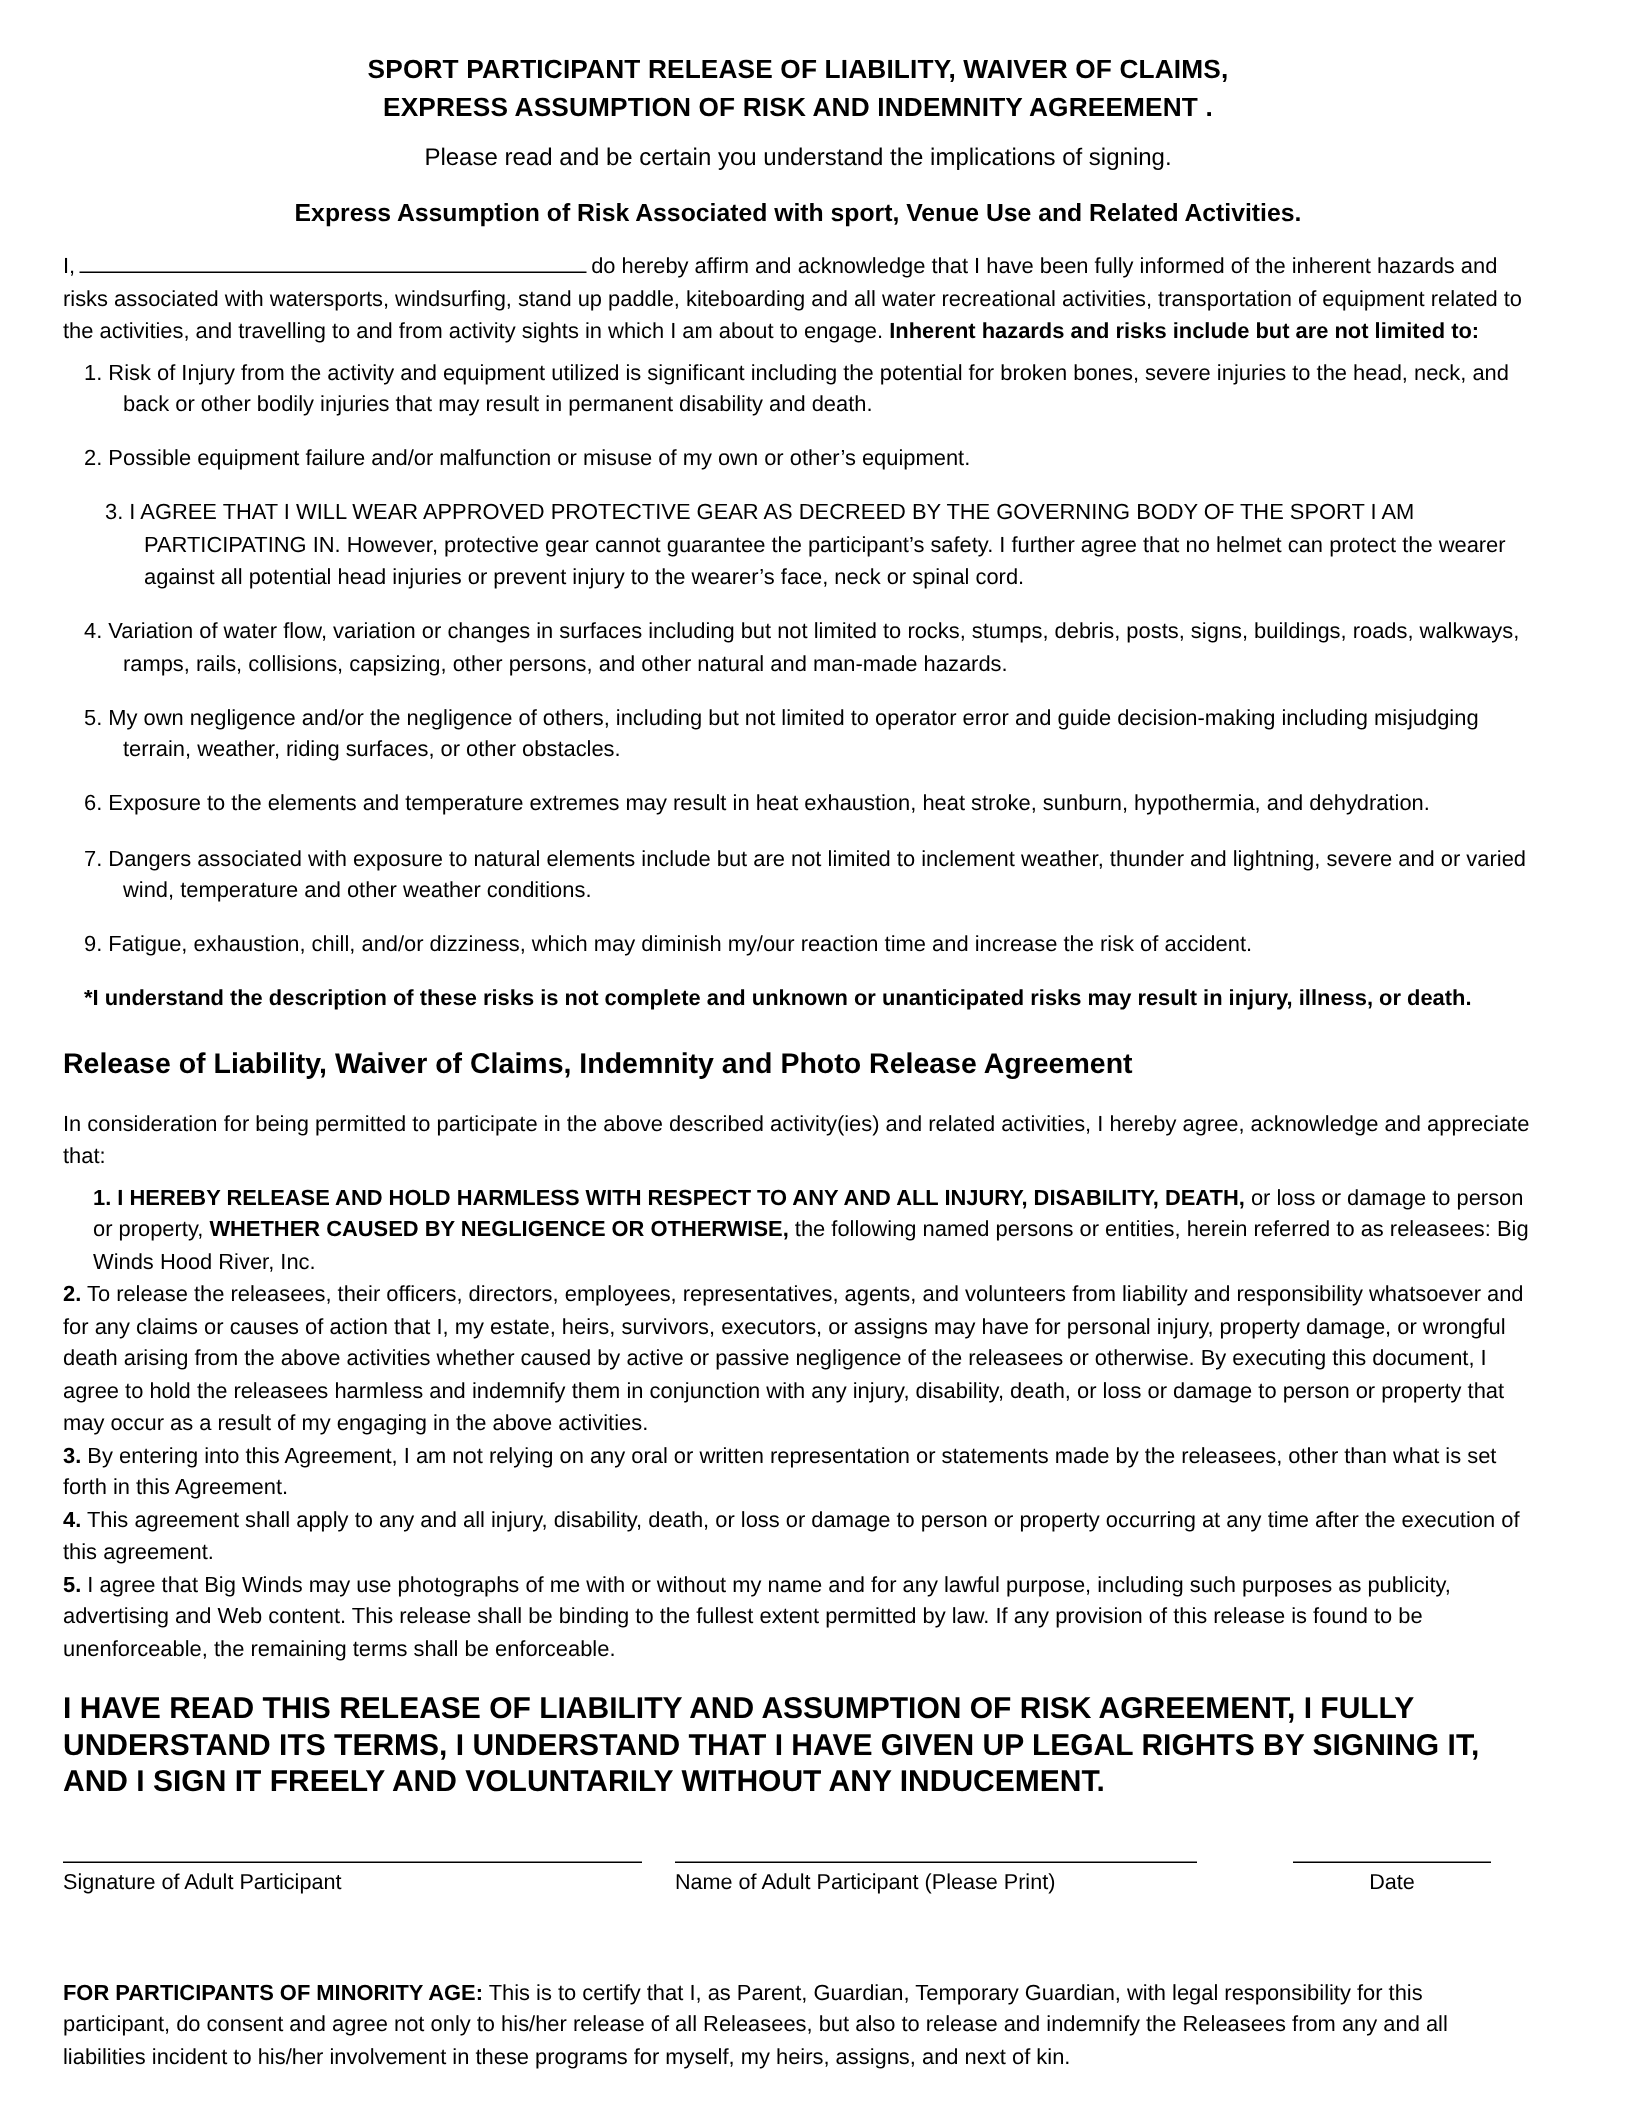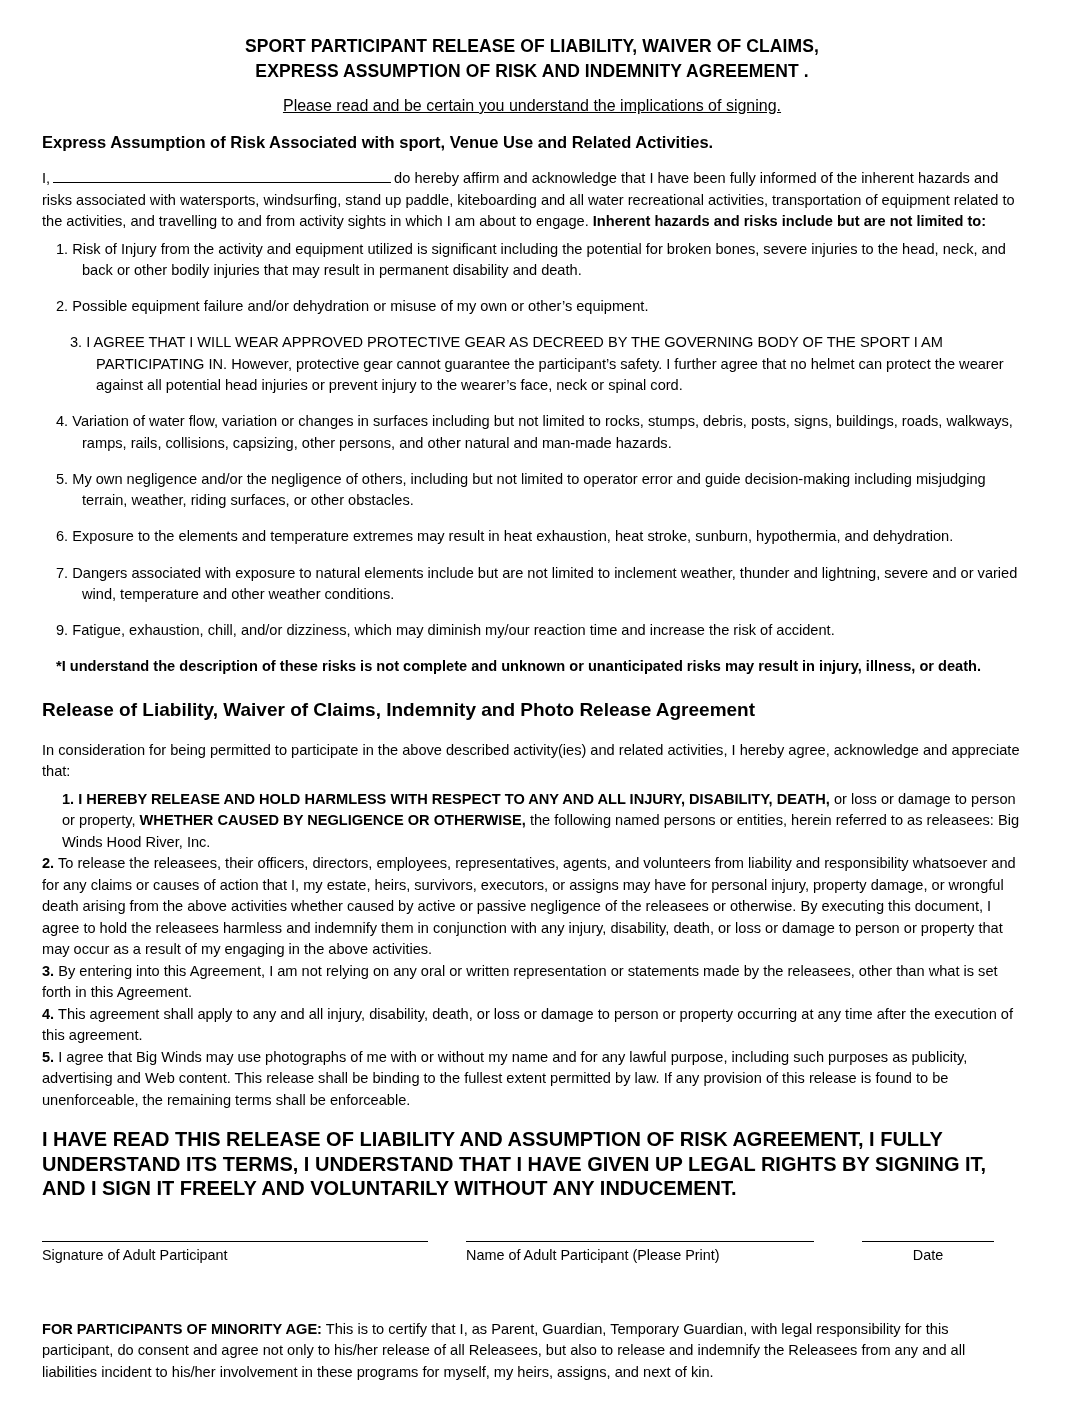--- a/index.html
+++ b/index.html
@@ -28,24 +28,23 @@
     font-size: 17.5px;
     line-height: 25px;
     letter-spacing: 0.1px;
     margin: 4px 0 0 0;
   }
   .doc-subtitle {
     text-align: center;
     font-size: 16px;
     line-height: 24px;
     margin: 10px 0 0 0;
-    text-decoration: underline;
   }
   .doc-section-center {
-    text-align: left;
+    text-align: center;
     font-weight: bold;
     font-size: 16.5px;
     line-height: 24px;
     margin: 12px 0 0 0;
   }
 
   
   .para {
     font-size: 14.6px;
     line-height: 21.5px;
@@ -157,21 +156,21 @@
   </div>
 
   <div class="doc-subtitle">Please read and be certain you understand the implications of signing.</div>
 
   <div class="doc-section-center">Express Assumption of Risk Associated with sport, Venue Use and Related Activities.</div>
 
   <p class="para intro"><span>I,</span><span class="blank-line"></span><span>do hereby affirm and acknowledge that I have been fully informed of the inherent hazards and risks associated with watersports, windsurfing, stand up paddle, kiteboarding and all water recreational activities, transportation of equipment related to the activities, and travelling to and from activity sights in which I am about to engage.</span> <b>Inherent hazards and risks include but are not limited to:</b></p>
 
   <div class="risk-list">
     <p class="risk-item"><span>1.</span> <span>Risk of Injury from the activity and equipment utilized is significant including the potential for broken bones, severe injuries to the head, neck, and back or other bodily injuries that may result in permanent disability and death.</span></p>
-    <p class="risk-item"><span>2.</span> <span>Possible equipment failure and/or dehydration or misuse of my own or other’s equipment.</span></p>
+    <p class="risk-item"><span>2.</span> <span>Possible equipment failure and/or malfunction or misuse of my own or other’s equipment.</span></p>
     <p class="risk-item deep"><span>3.</span> <span>I AGREE THAT I WILL WEAR APPROVED PROTECTIVE GEAR  AS DECREED BY THE GOVERNING BODY OF THE SPORT I AM PARTICIPATING IN. However, protective gear cannot guarantee the participant’s safety. I further agree that no helmet can protect the wearer against all potential head injuries or prevent injury to the wearer’s face, neck or spinal cord.</span></p>
     <p class="risk-item"><span>4.</span> <span>Variation of water flow, variation or changes in surfaces including but not limited to rocks, stumps, debris, posts, signs, buildings, roads, walkways, ramps, rails, collisions, capsizing, other persons, and other natural and man-made hazards.</span></p>
     <p class="risk-item"><span>5.</span> <span>My own negligence and/or the negligence of others, including but not limited to operator error and guide decision-making including misjudging terrain, weather, riding surfaces, or other obstacles.</span></p>
     <p class="risk-item"><span>6.</span> <span>Exposure to the elements and temperature extremes may result in heat exhaustion, heat stroke, sunburn, hypothermia, and dehydration.</span></p>
     <p class="risk-item"><span>7.</span> <span>Dangers associated with exposure to natural elements include but are not limited to inclement weather, thunder and lightning, severe and or varied wind, temperature and other weather conditions.</span></p>
     <p class="risk-item"><span>9.</span> <span>Fatigue, exhaustion, chill, and/or dizziness, which may diminish my/our reaction time and increase the risk of accident.</span></p>
   </div>
 
   <p class="note-star" style="margin-left:14px;">*I understand the description of these risks is not complete and unknown or unanticipated risks may result in injury, illness, or death.</p>
 
@@ -195,21 +194,21 @@
 
   <p class="allcaps-block" style="margin-top:16px;">I HAVE READ THIS RELEASE OF LIABILITY AND ASSUMPTION OF RISK AGREEMENT, I FULLY UNDERSTAND ITS TERMS, I UNDERSTAND THAT I HAVE GIVEN UP LEGAL RIGHTS BY SIGNING IT, AND I SIGN IT FREELY AND VOLUNTARILY WITHOUT ANY INDUCEMENT.</p>
 
   <div class="spacer-lg"></div>
 
   <div class="sig-row">
     <div class="sig-cell" style="left:0px; width:386px;">
       <div class="sig-line"></div>
       <div class="sig-label">Signature of Adult Participant</div>
     </div>
-    <div class="sig-cell" style="left:424px; width:348px;">
+    <div class="sig-cell" style="left:408px; width:348px;">
       <div class="sig-line"></div>
       <div class="sig-label">Name of Adult Participant (Please Print)</div>
     </div>
     <div class="sig-cell" style="left:820px; width:132px;">
       <div class="sig-line"></div>
       <div class="sig-label center">Date</div>
     </div>
   </div>
 
   <div class="spacer-sm"></div>

